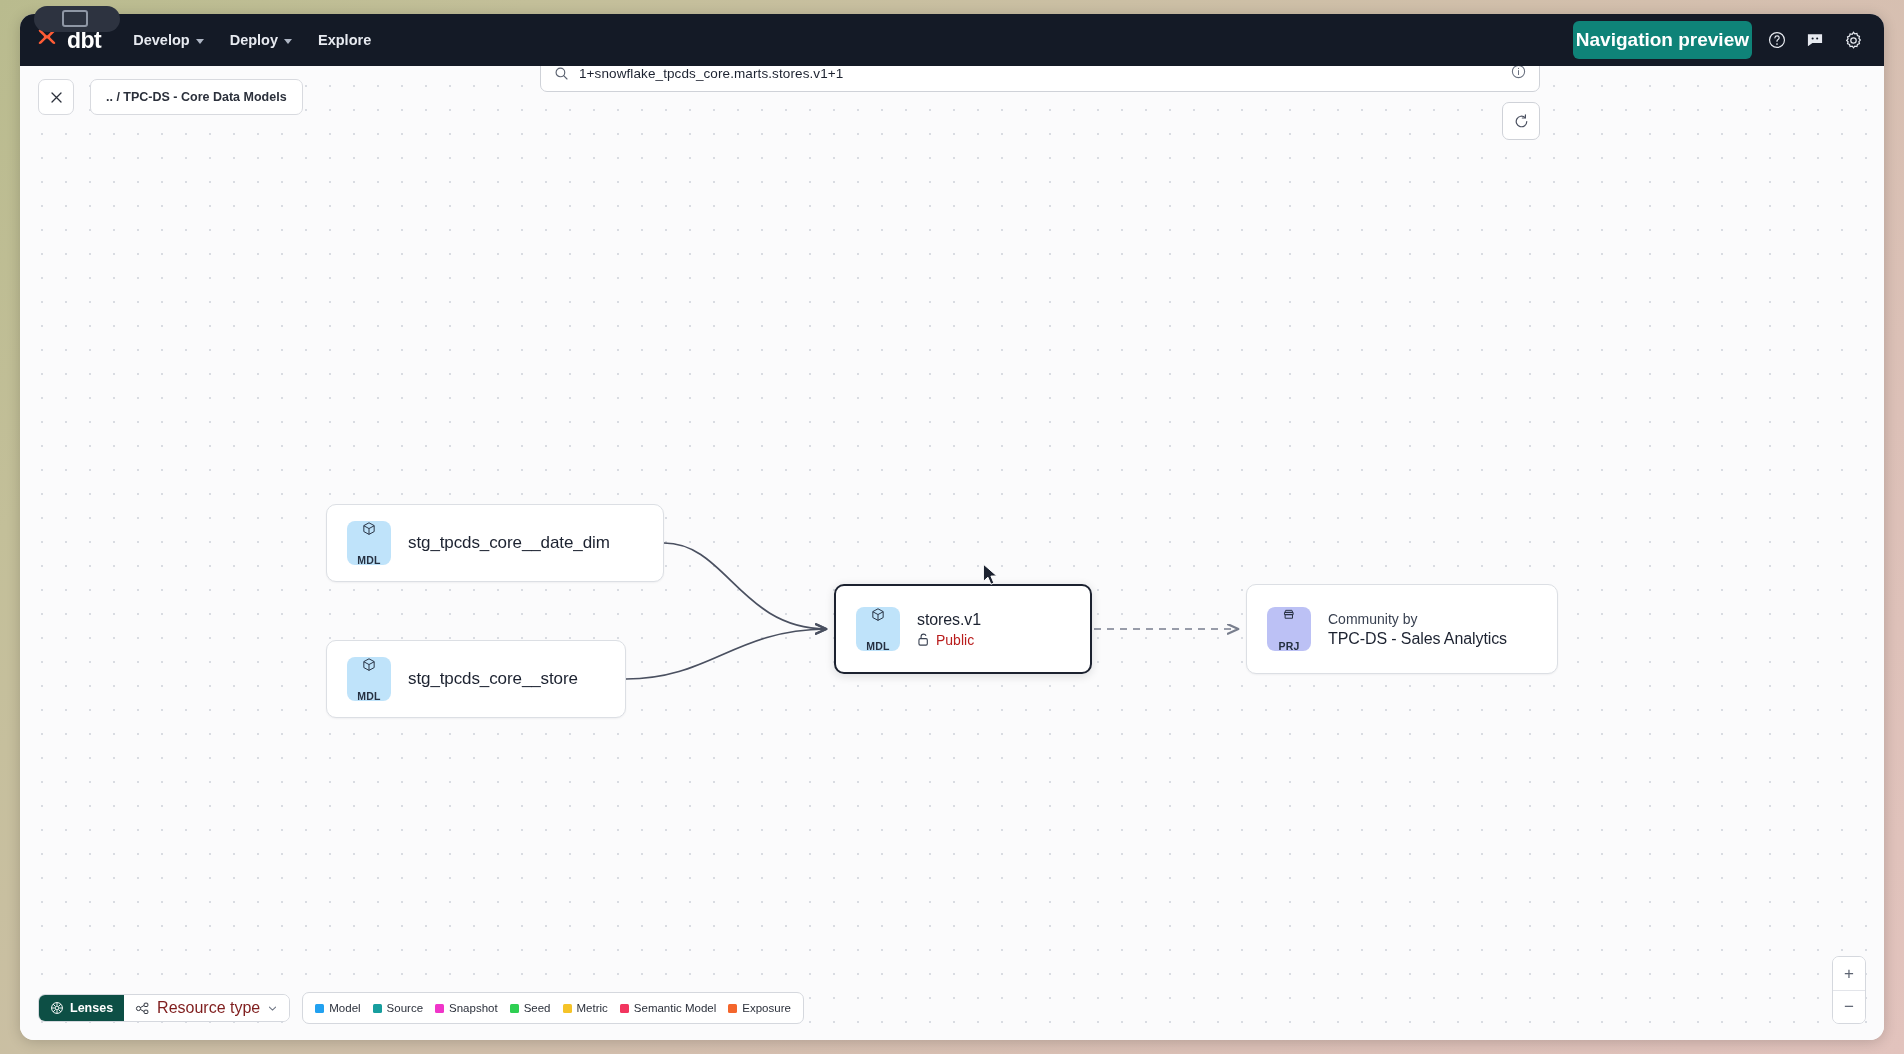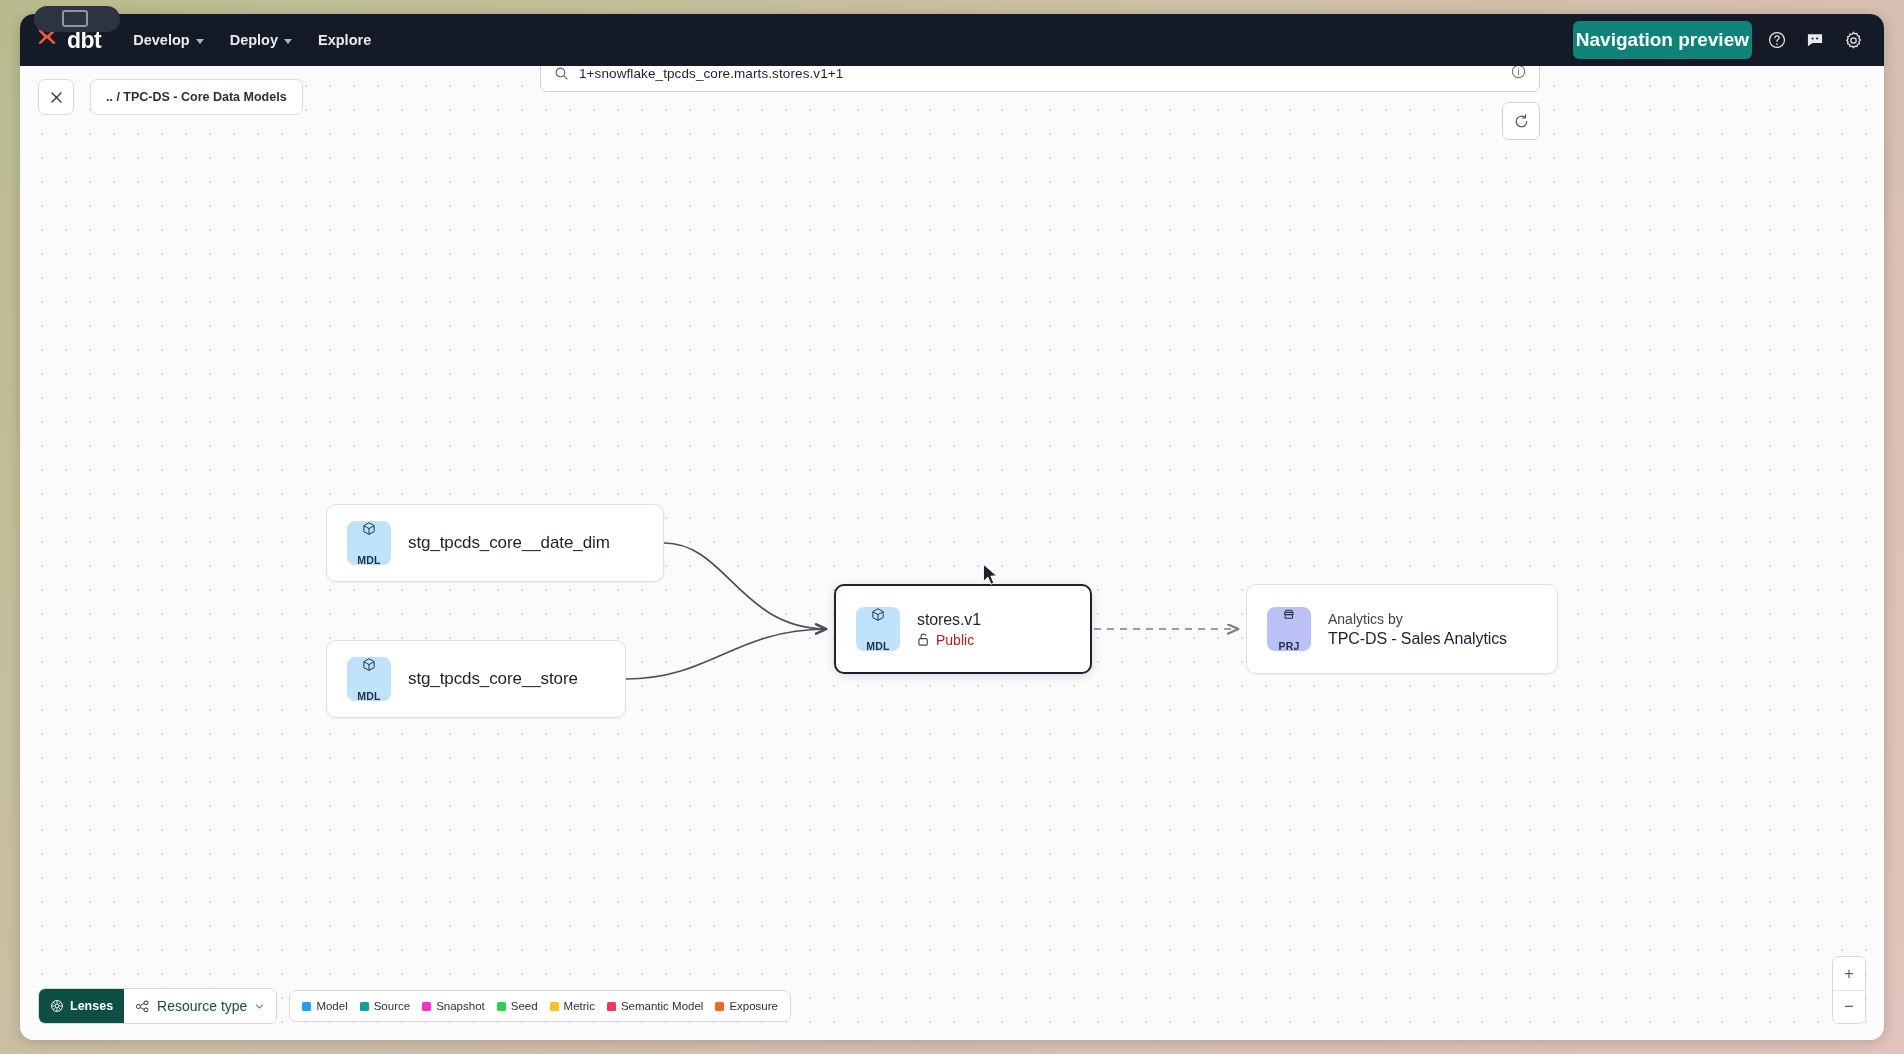--- a/index.html
+++ b/index.html
@@ -296,35 +296,35 @@
     gap: 12px;
     z-index: 12;
   }
   .lens-group {
     display: flex;
     align-items: stretch;
     background: #ffffff;
     border: 1px solid #d5d8de;
     border-radius: 7px;
     overflow: hidden;
-    height: 36px;
+    height: 28px;
   }
   .lens-btn {
     background: #0d4f45;
     color: #ffffff;
     font-size: 12.5px;
     font-weight: bold;
     display: flex; align-items: center; gap: 6px;
     padding: 0 11px;
     cursor: pointer;
   }
   .restype-btn {
     background: #ffffff;
-    color: #14532d;
-    font-size: 14px;
+    color: #7f1d1d;
+    font-size: 16px;
     display: flex; align-items: center; gap: 7px;
     padding: 0 11px;
     cursor: pointer;
     white-space: nowrap;
   }
   .legend {
     display: flex;
     align-items: center;
     gap: 12px;
     background: #ffffff;
@@ -513,21 +513,21 @@
           <svg width="20" height="20" viewBox="0 0 24 24">
             <g fill="none" stroke="#253041" stroke-width="1.5" stroke-linejoin="round" stroke-linecap="round">
               <path d="M7.5 5.2h9l1.2 3H6.3z"></path>
               <path d="M5.6 8.6h12.8v3.2H5.6z"></path>
               <path d="M6.6 11.9h10.8v5.5H6.6z"></path>
             </g>
           </svg>
           <span class="badge-label">PRJ</span>
         </div>
         <div class="node-body">
-          <div class="node-kicker">Analytics by</div>
+          <div class="node-kicker">Community by</div>
           <div class="node-title small">TPC-DS - Sales Analytics</div>
         </div>
       </div>
 
       <div class="cursor">
         <svg width="17" height="24" viewBox="0 0 17 24">
           <path d="M1.4 1.2 L1.4 18.4 L5.9 14.2 L8.9 21.3 L11.9 20.0 L8.9 13.1 L14.8 12.9 Z" fill="#1c2230" stroke="#ffffff" stroke-width="1"></path>
         </svg>
       </div>
 

